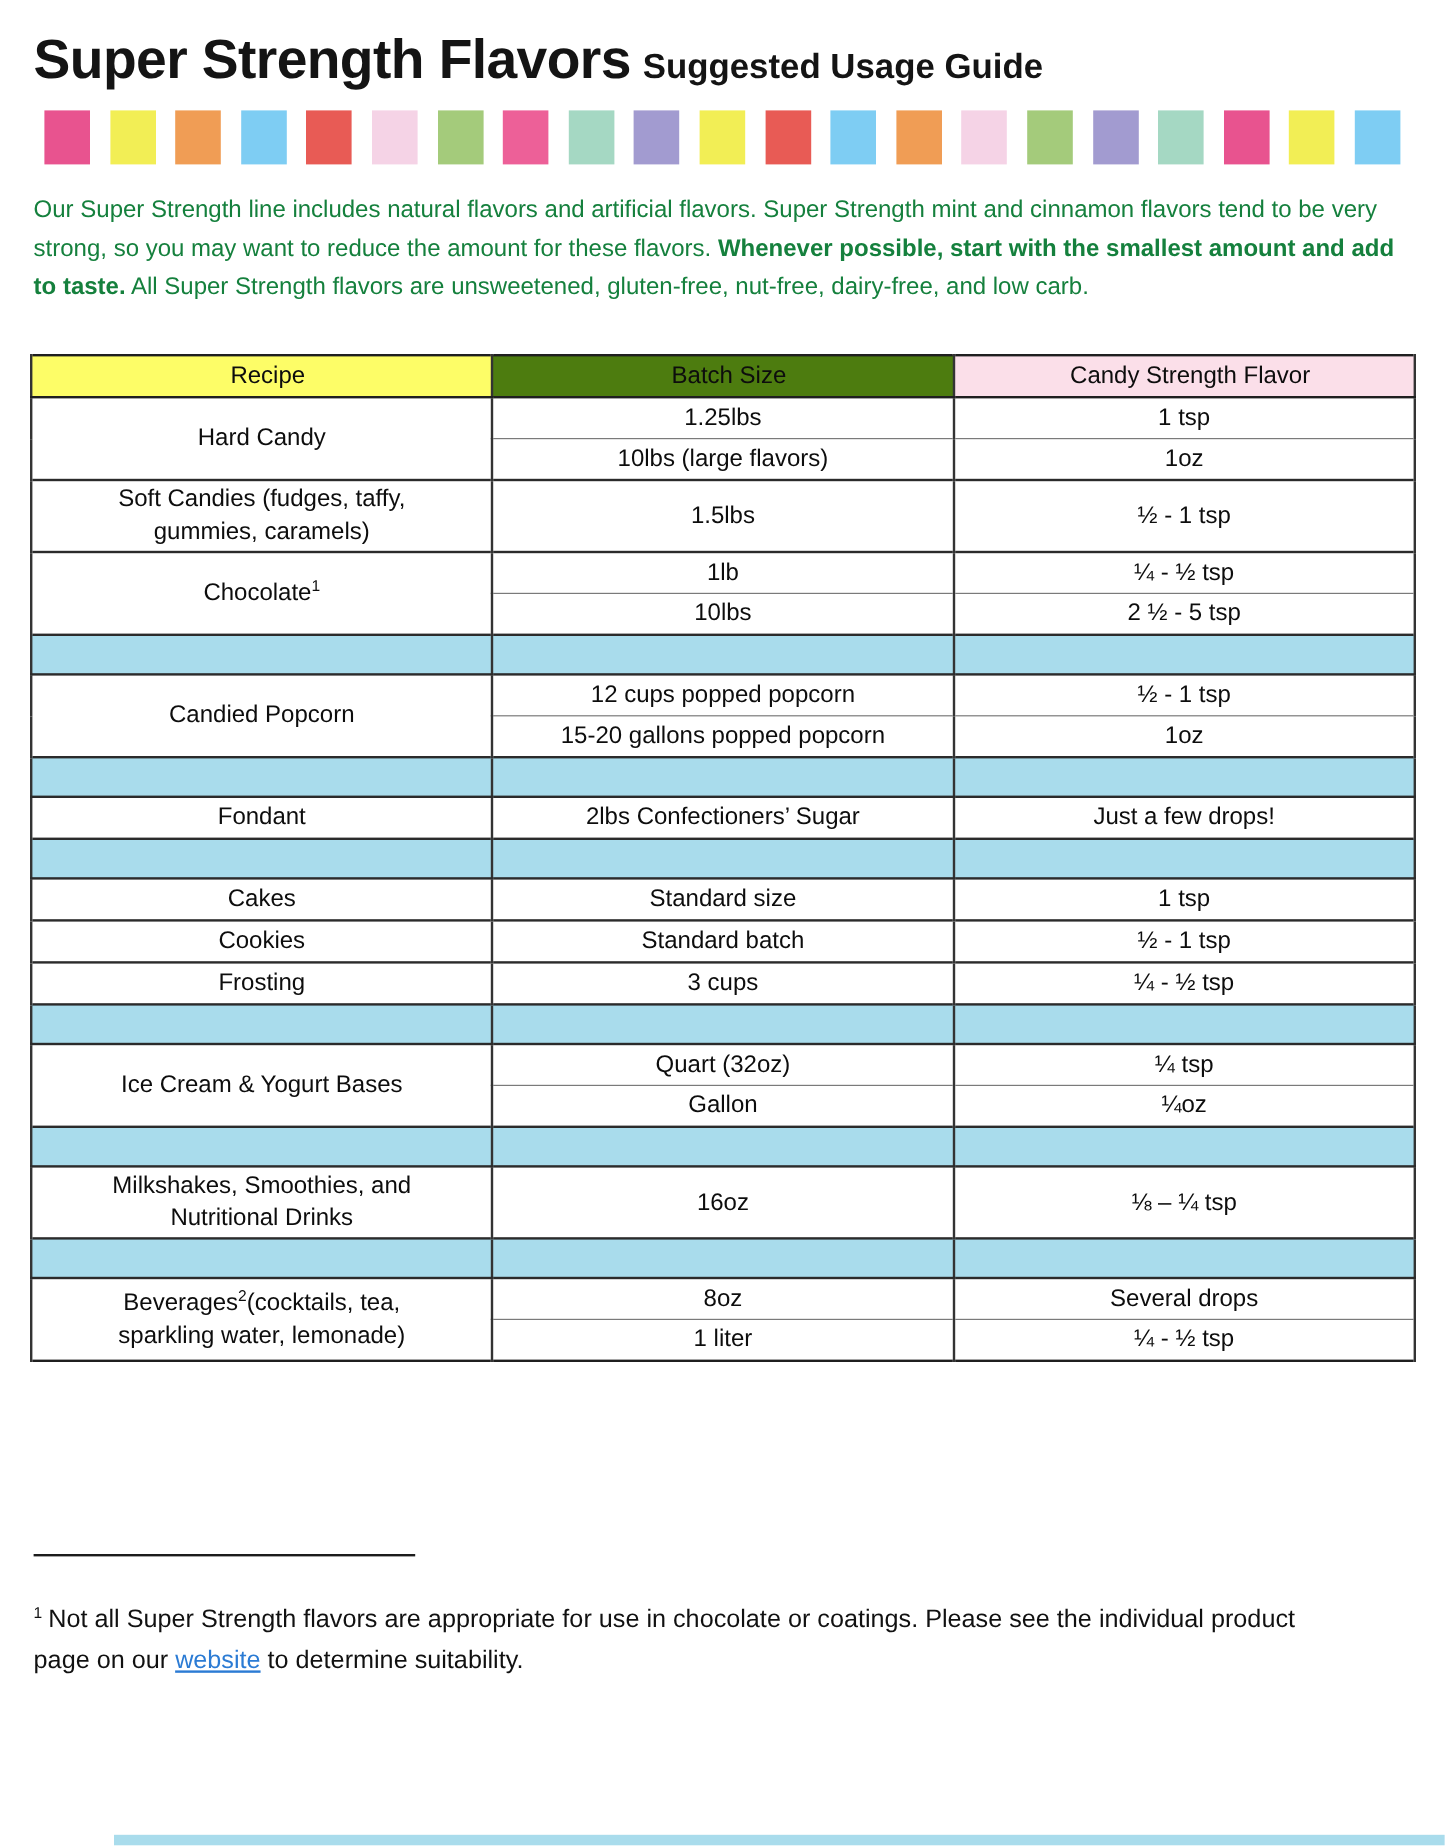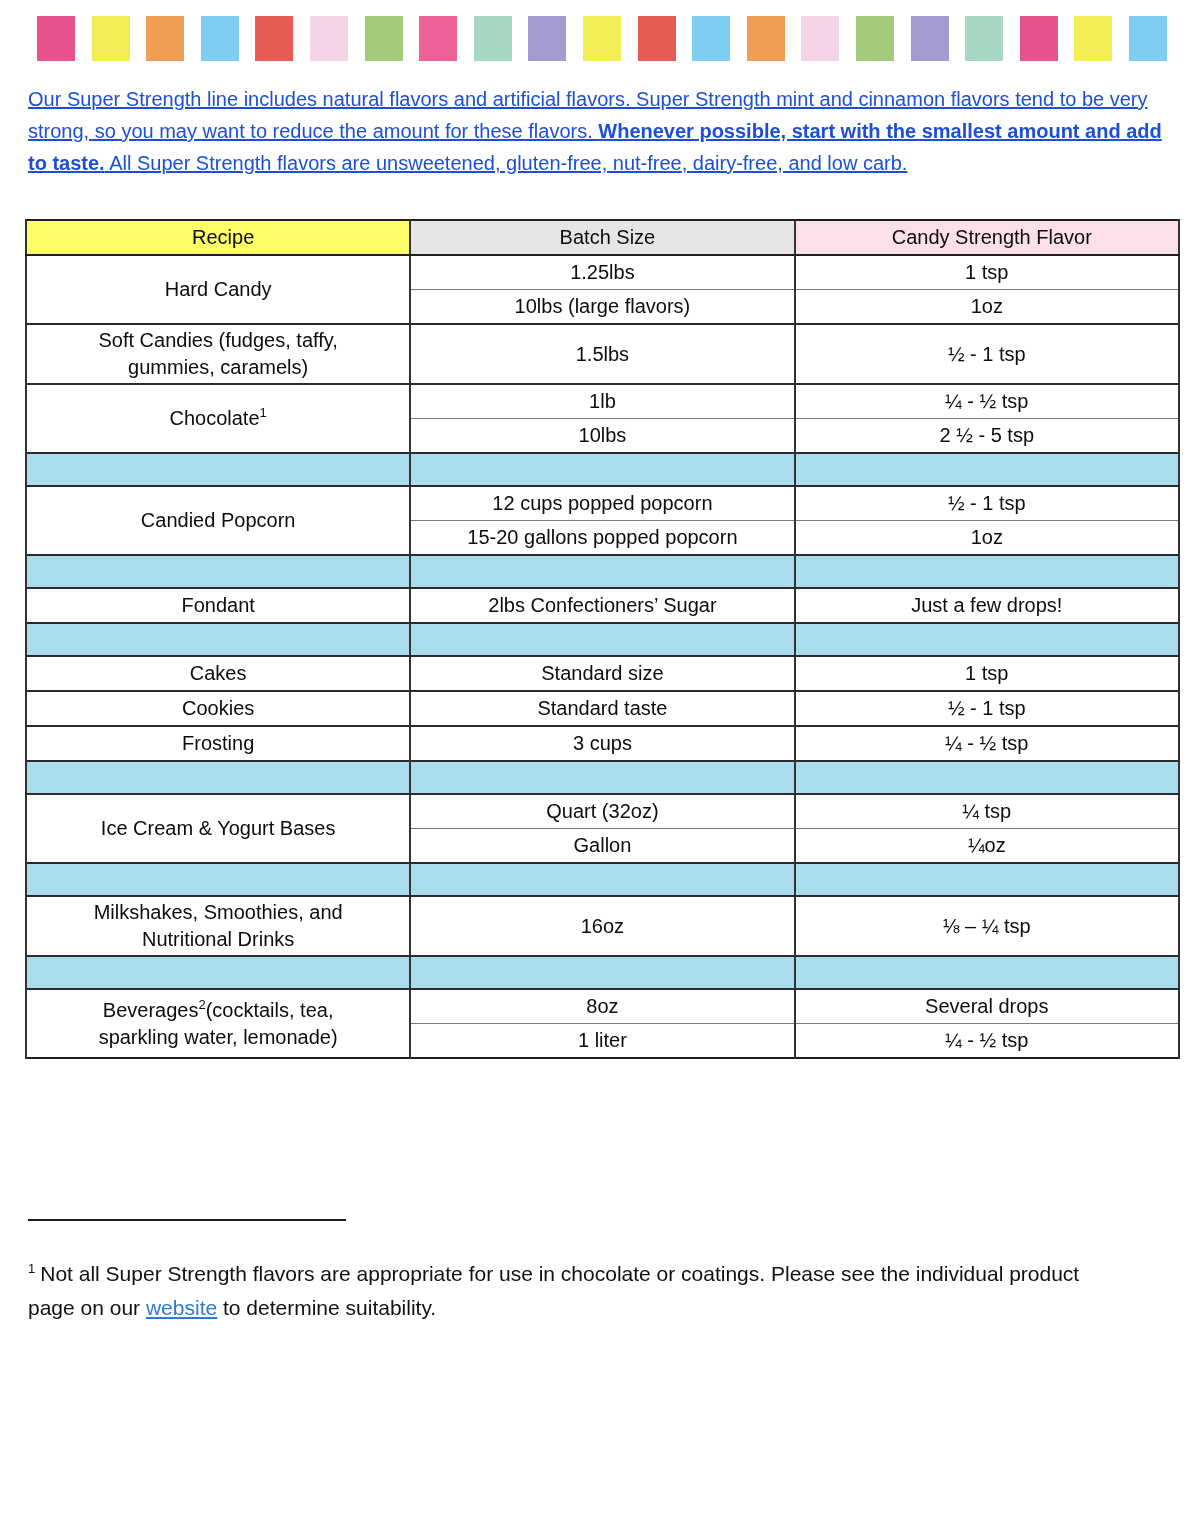--- a/index.html
+++ b/index.html
@@ -25,22 +25,21 @@
     justify-content: space-between;
   }
   .swatch { width: 38px; height: 45px; }
 
   
   .intro {
     margin: 22px 28px 0 28px;
     width: 1150px;
     font-size: 20px;
     line-height: 32px;
-    color: #1d4ed8;
-    text-decoration: underline;
+    color: #15803d;
   }
   .intro b { font-weight: bold; }
 
   
   table.usage {
     margin: 40px 0 0 25px;
     width: 1155px;
     border-collapse: collapse;
     table-layout: fixed;
     font-size: 20px;
@@ -85,20 +84,23 @@
     position: absolute;
     left: 95px; right: 0; bottom: 0;
     height: 9px;
   }
 </style>
 </head>
 <body>
 
 <div class="page">
 
+  <div class="title-block">
+    <span class="title-main">Super Strength Flavors</span><span class="title-sub">Suggested Usage Guide</span>
+  </div>
 
   <div class="stripe">
       <div class="swatch" style="background: rgb(232, 83, 143);"></div>
       <div class="swatch" style="background: rgb(242, 238, 85);"></div>
       <div class="swatch" style="background: rgb(240, 157, 85);"></div>
       <div class="swatch" style="background: rgb(126, 205, 243);"></div>
       <div class="swatch" style="background: rgb(232, 91, 85);"></div>
       <div class="swatch" style="background: rgb(245, 211, 230);"></div>
       <div class="swatch" style="background: rgb(164, 203, 123);"></div>
       <div class="swatch" style="background: rgb(237, 96, 152);"></div>
@@ -121,21 +123,21 @@
 
   <table class="usage">
     <colgroup>
         <col style="width:33.33%">
         <col style="width:33.33%">
         <col style="width:33.34%">
       </colgroup>
     <thead>
       <tr class="hdr">
           <th style="background: rgb(253, 253, 103);">Recipe</th>
-          <th style="background: #e5e5e5;">Batch Size</th>
+          <th style="background: #4d7c0f;">Batch Size</th>
           <th style="background: rgb(251, 223, 233);">Candy Strength Flavor</th>
         </tr>
     </thead>
     <tbody>
         <tr class="group">
           <td rowspan="2"><span>Hard Candy</span></td>
           <td><span>1.25lbs</span></td>
           <td><span>1 tsp</span></td>
         </tr>
         <tr class="sub">
@@ -185,21 +187,21 @@
           <td style="background: rgb(169, 220, 236);"></td>
           <td style="background: rgb(169, 220, 236);"></td>
         </tr>
         <tr class="group">
           <td><span>Cakes</span></td>
           <td><span>Standard size</span></td>
           <td><span>1 tsp</span></td>
         </tr>
         <tr class="group">
           <td><span>Cookies</span></td>
-          <td><span>Standard taste</span></td>
+          <td><span>Standard batch</span></td>
           <td><span>½ - 1 tsp</span></td>
         </tr>
         <tr class="group">
           <td><span>Frosting</span></td>
           <td><span>3 cups</span></td>
           <td><span>¼ - ½ tsp</span></td>
         </tr>
         <tr class="sep">
           <td style="background: rgb(169, 220, 236);"></td>
           <td style="background: rgb(169, 220, 236);"></td>

